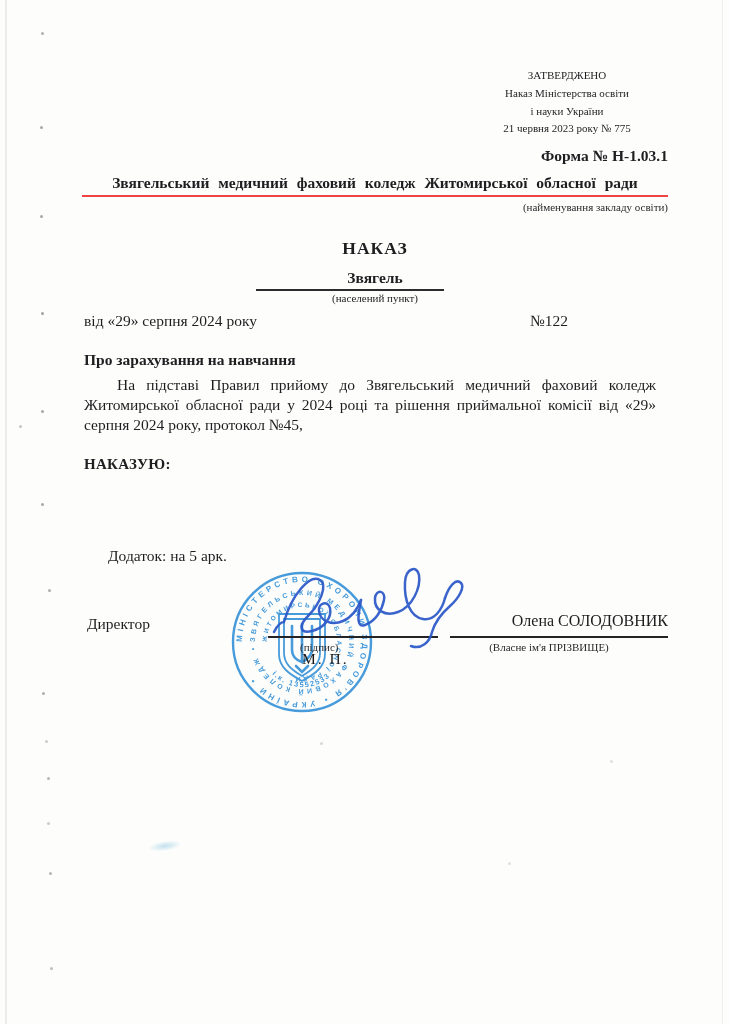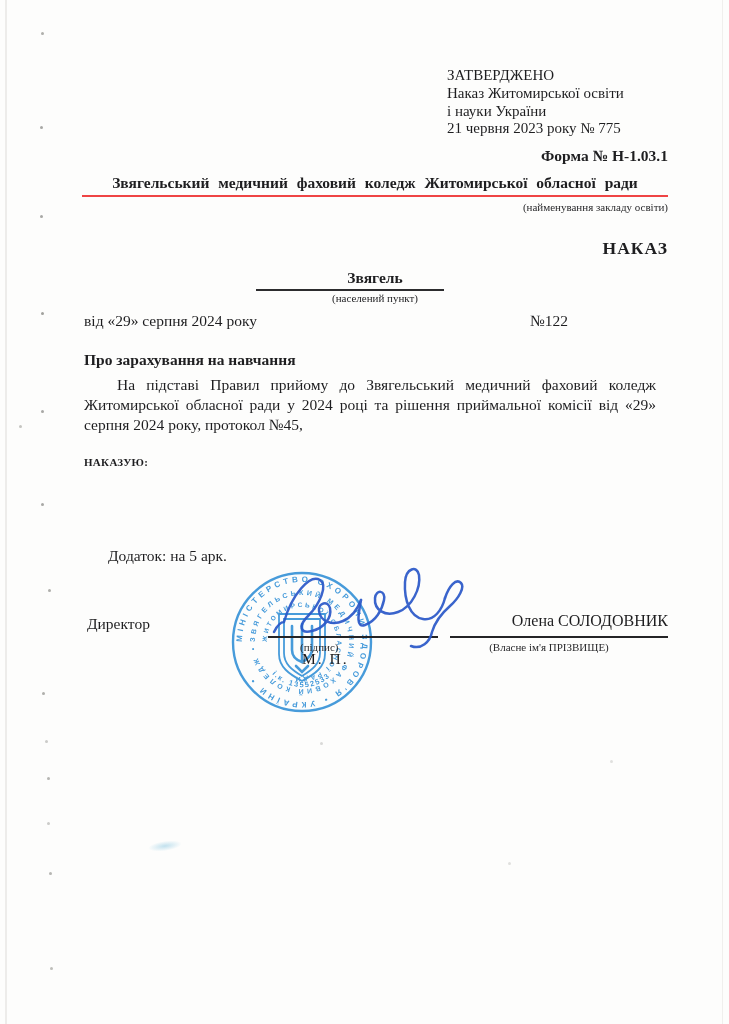--- a/index.html
+++ b/index.html
@@ -15,40 +15,40 @@
     background:#fdfdfc;
   }
   
   .edge-left{position:absolute;left:5px;top:0;width:2px;height:1024px;background:#d9d8d4;opacity:.45;}
   .edge-right{position:absolute;left:722px;top:0;width:1px;height:1024px;background:#e3e2de;opacity:.5;}
 
   .abs{position:absolute;}
   .small{font-size:11px;}
   .t15{font-size:15.5px;line-height:20px;}
 
-  .approval{left:447px;top:67px;width:240px;font-size:15px;line-height:17.8px;}
+  .approval{left:447px;top:67px;width:240px;font-size:11px;line-height:17.8px;text-align:center;}
   .form-code{top:147px;right:61px;font-size:15.5px;font-weight:bold;}
 
   .institution{left:82px;top:174px;width:586px;text-align:center;
     font-size:15.5px;font-weight:bold;word-spacing:5px;
     border-bottom:2px solid #ef4444;padding-bottom:3px;}
   .inst-caption{left:82px;top:201px;width:586px;text-align:right;color:#2a2a2c;}
 
-  .order-title{left:82px;top:238px;width:586px;text-align:right;
+  .order-title{left:82px;top:238px;width:586px;text-align:center;
     font-size:17.5px;font-weight:bold;letter-spacing:1px;font-family:Liberation Serif, serif;}
   .city{left:82px;top:269px;width:586px;text-align:center;font-size:15.5px;font-weight:bold;}
   .city-line{left:256px;top:289px;width:188px;height:2px;background:#2c2c2e;}
   .city-caption{left:82px;top:292px;width:586px;text-align:center;}
 
   .date-line{left:84px;top:312px;font-size:15.5px;}
   .order-no{left:530px;top:312px;font-size:15.5px;}
 
   .subject{left:84px;top:351px;font-size:15.5px;font-weight:bold;}
   .preamble{left:84px;top:375px;width:572px;text-align:justify;text-indent:33px;margin:0;}
-  .directive-label{left:84px;top:456px;font-size:11px;font-weight:bold;letter-spacing:.3px;text-align:right;}
+  .directive-label{left:84px;top:456px;font-size:15px;font-weight:bold;letter-spacing:.3px;text-align:right;}
   .directive{left:84px;top:485px;width:572px;text-align:justify;margin:0;}
   .appendix{left:108px;top:547px;font-size:15.5px;}
 
   .director{left:87px;top:615px;font-size:15.5px;z-index:4;}
   .name{left:450px;top:612px;width:218px;text-align:right;font-size:16px;z-index:4;}
   .sig-line-1{left:268px;top:636px;width:170px;height:2px;background:#242426;z-index:4;}
   .sig-line-2{left:450px;top:636px;width:218px;height:2px;background:#242426;z-index:4;}
   .sig-caption{left:300px;top:641px;width:132px;z-index:4;color:#2a2a2c;}
   .name-caption{left:440px;top:641px;width:218px;text-align:center;z-index:4;color:#2a2a2c;}
   .mp{left:302px;top:650px;font-size:15.5px;letter-spacing:2px;z-index:4;color:#1a1a1c;}
@@ -69,21 +69,21 @@
 </head>
 <body>
 
 <div class="page">
 
   <div class="edge-left"></div>
   <div class="edge-right"></div>
 
   <div class="abs approval">
     <div>ЗАТВЕРДЖЕНО</div>
-    <div>Наказ Житомирської освіти</div>
+    <div>Наказ Міністерства освіти</div>
     <div>і науки України</div>
     <div>21 червня 2023 року № 775</div>
   </div>
 
   <div class="abs form-code">Форма № Н-1.03.1</div>
 
   <div class="abs institution">Звягельський медичний фаховий коледж Житомирської обласної ради</div>
   <div class="abs small inst-caption">(найменування закладу освіти)</div>
 
   <div class="abs order-title">НАКАЗ</div>

